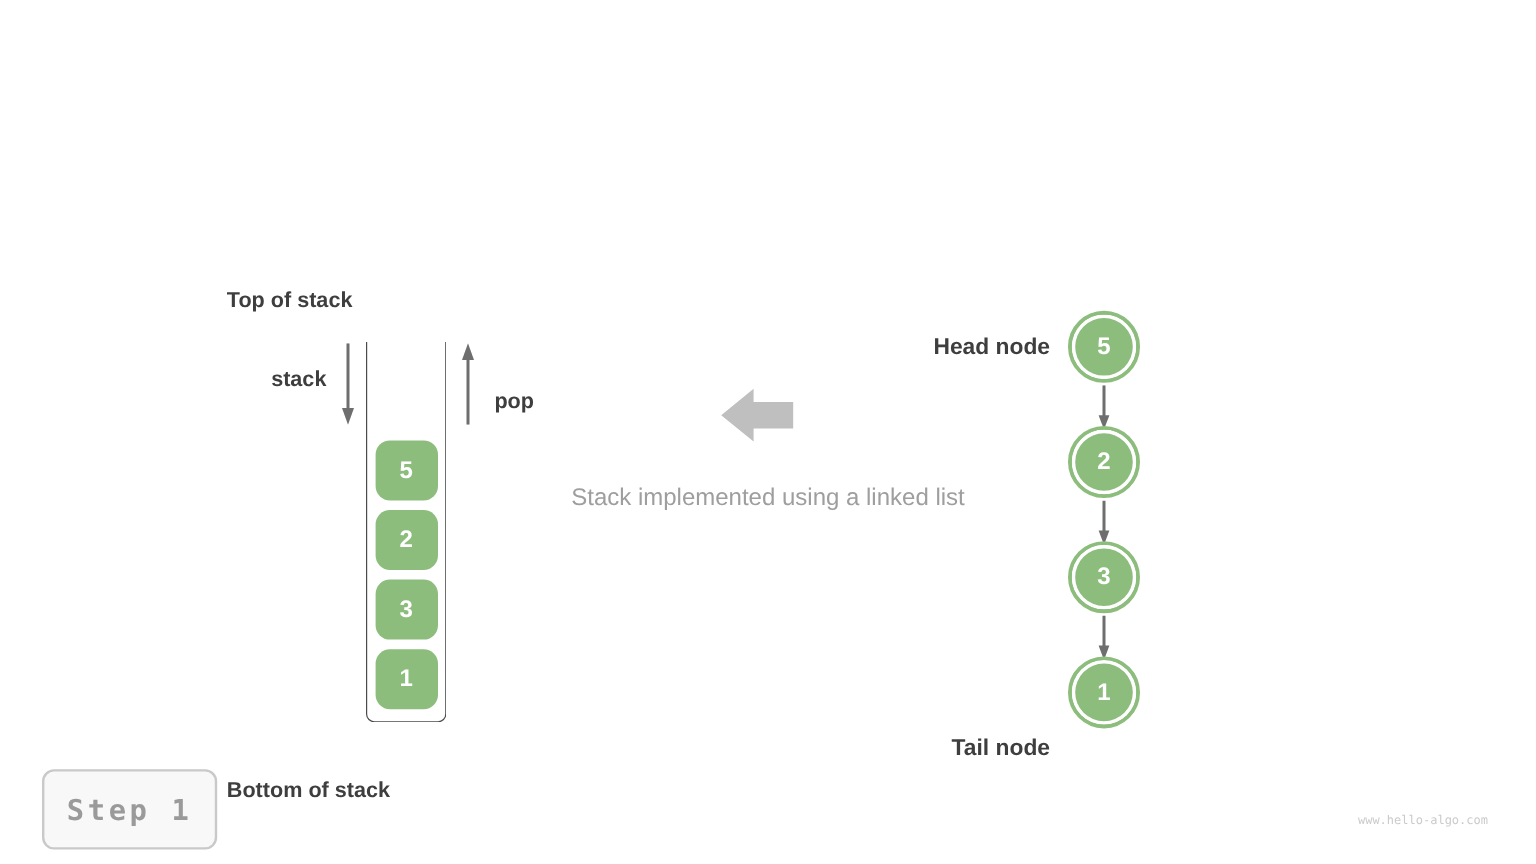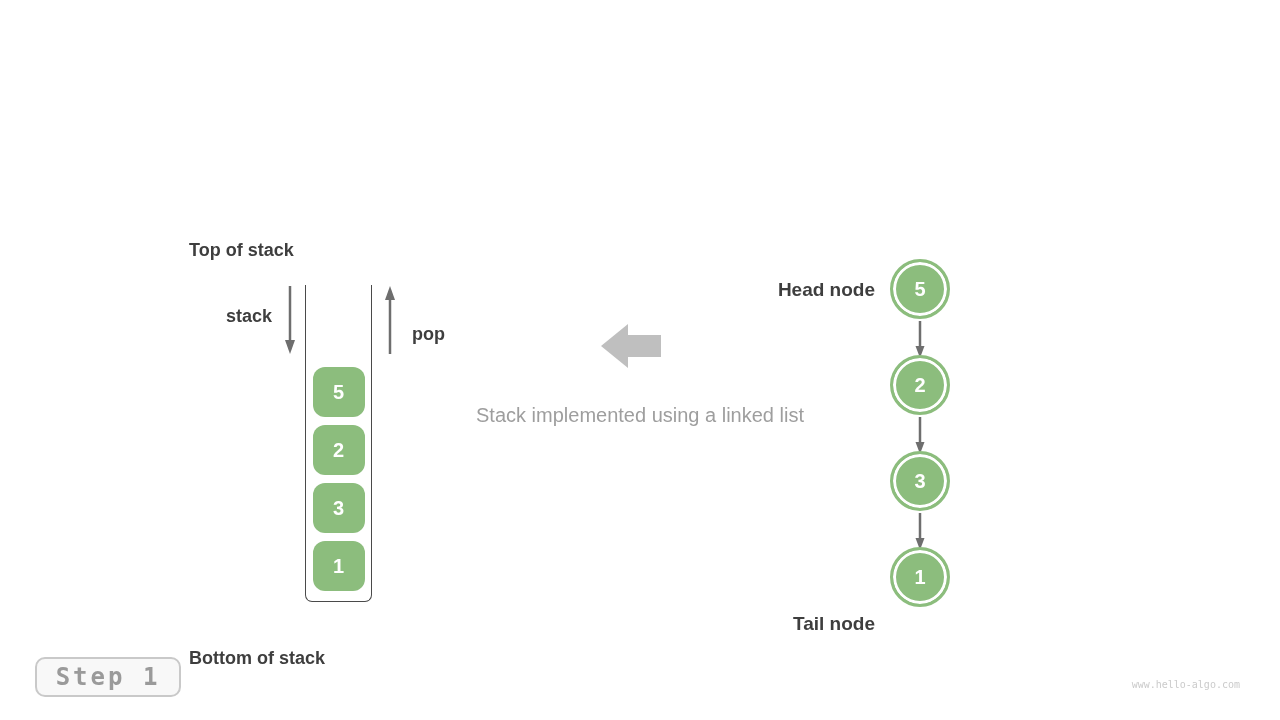--- a/index.html
+++ b/index.html
@@ -39,25 +39,25 @@
   
   .node{position:absolute;left:890px;width:60px;height:60px;border-radius:50%;
     background:var(--green);border:3px solid var(--green);
     box-shadow:inset 0 0 0 3px #ffffff;
     display:flex;align-items:center;justify-content:center;
     color:#fff;font-size:20px;font-weight:bold;}
 
   .caption{position:absolute;left:290px;top:404px;width:700px;text-align:center;
     color:var(--muted-text);font-size:20px;}
 
-  .step-badge{position:absolute;left:35px;top:641px;width:146px;height:40px;
+  .step-badge{position:absolute;left:35px;top:641px;width:146px;height:67px;
     border:2px solid var(--step-border);border-radius:10px;background:var(--step-bg);
     display:flex;align-items:center;justify-content:center;
     font-family:"DejaVu Sans Mono","Liberation Mono",monospace;
-    font-weight:bold;font-size:24px;letter-spacing:3px;color:var(--step-text);margin-top:16px;}
+    font-weight:bold;font-size:24px;letter-spacing:3px;color:var(--step-text);}
 
   .watermark{position:absolute;top:679px;right:40px;
     font-family:"DejaVu Sans Mono","Liberation Mono",monospace;
     font-size:10px;color:var(--watermark-gray);}
 </style>
 </head>
 <body>
 
 <div class="stage">
 

